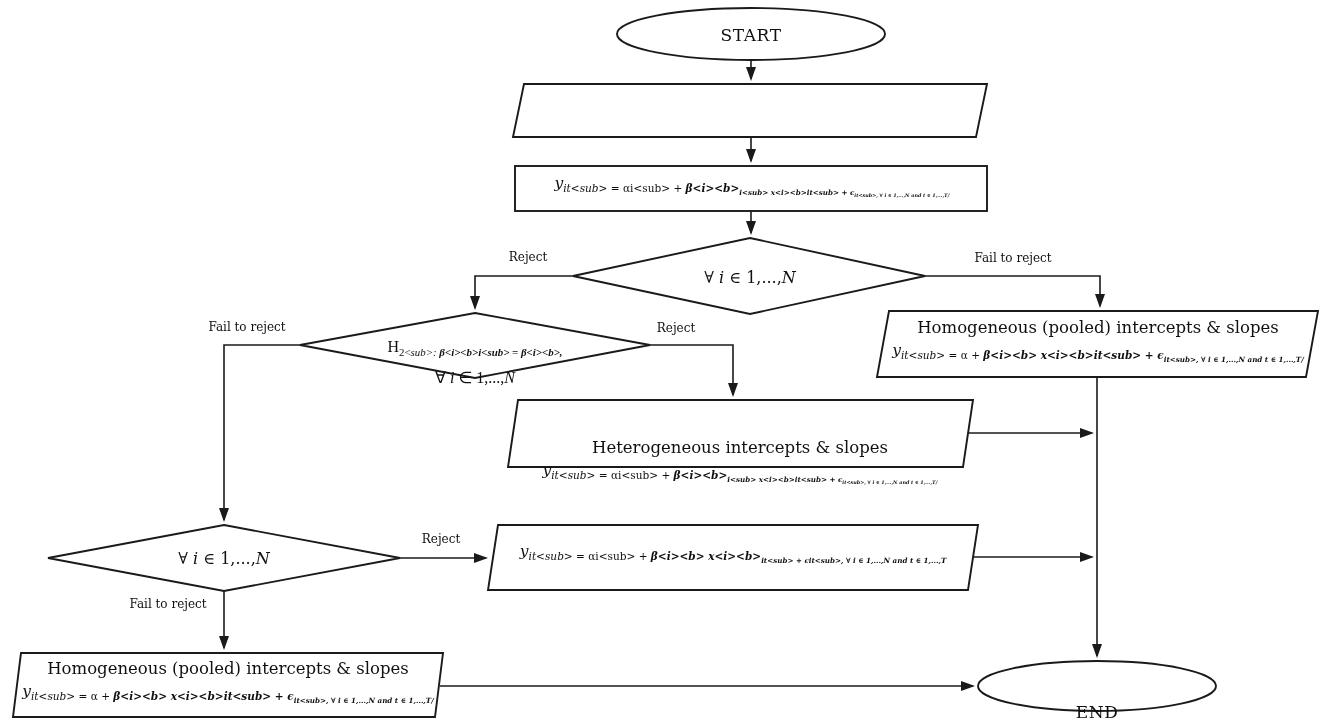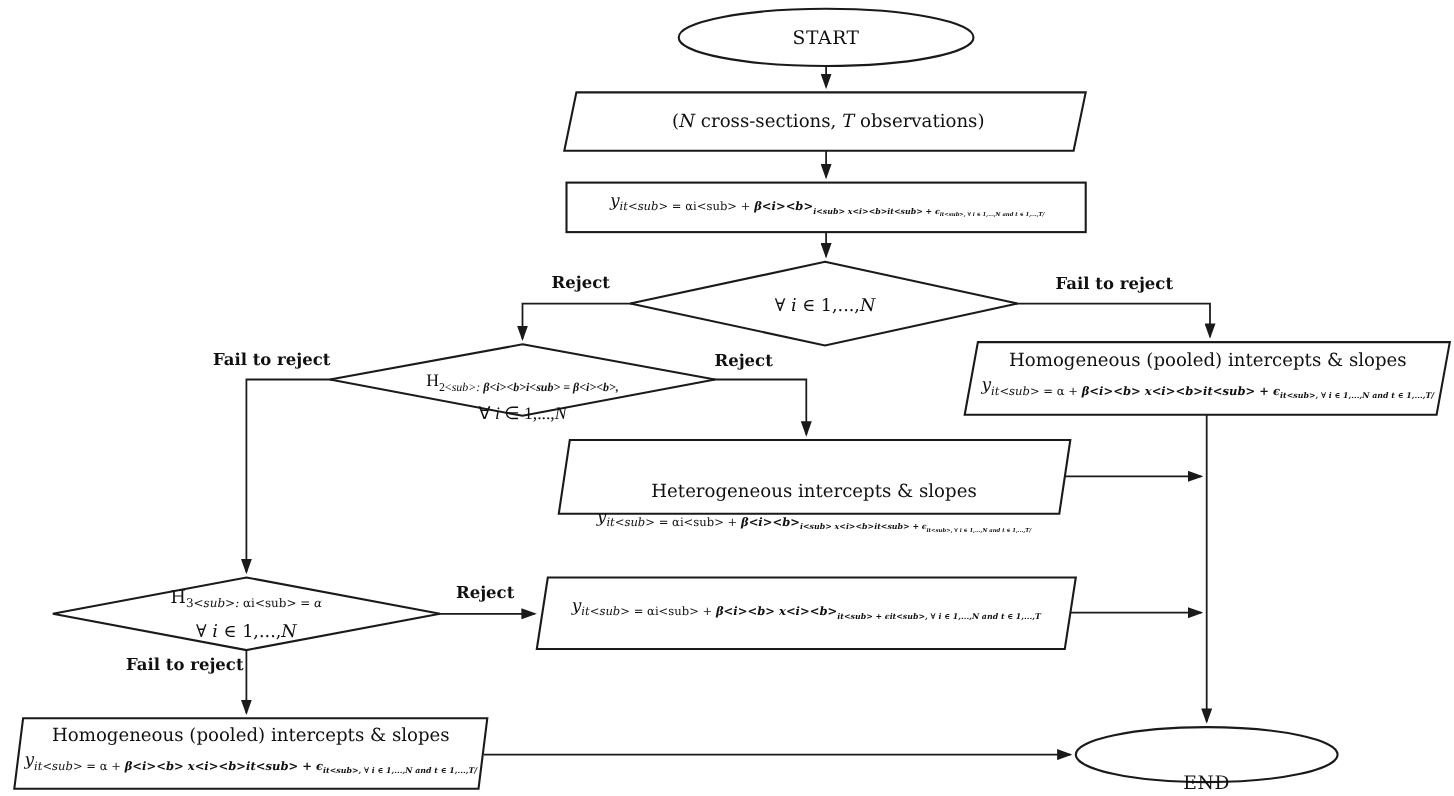--- a/index.html
+++ b/index.html
@@ -7,21 +7,21 @@
     position:relative; width:1322px; height:724px; background:#ffffff;
     font-family:"DejaVu Serif", serif; color:#101010; overflow:hidden;
   }
   svg.layer { position:absolute; left:0; top:0; width:1322px; height:724px; }
   .txt { position:absolute; transform:translate(-50%,-50%); text-align:center; white-space:nowrap; }
   .line { display:block; }
   .node-label { font-size:17px; letter-spacing:0.6px; }
   .title { font-size:16.5px; line-height:22px; }
   .eq { font-size:15.5px; line-height:22px; }
   .dec { font-size:16px; line-height:21px; }
-  .lbl { font-size:15px;font-weight:bold; }
+  .lbl { font-size:12px; }
   sub { font-size:68%; }
   i { font-style:italic; }
   b i, i b { font-weight:bold; }
 </style>
 </head>
 <body>
 
 <div class="stage">
 
   <svg class="layer" viewBox="0 0 1322 724">
@@ -58,21 +58,20 @@
       <polygon points="224,525 400,558 224,591 48,558"></polygon>
       <polygon points="498,525 978,525 968,590 488,590"></polygon>
       <polygon points="21,653 443,653 435,717 13,717"></polygon>
       <ellipse cx="1097" cy="686" rx="119" ry="25"></ellipse>
     </g>
   </svg>
 
   <div class="txt node-label" style="left:751px; top:35px;">START</div>
 
   <div class="txt title" style="left:753px; top:110px;">
-    <span class="line">(<i>N</i> cross-sections, <i>T</i> observations)</span>
   </div>
 
   <div class="txt eq" style="left:752px; top:189px;"><i>y</i><sub><i>it</i>&lt;<i>sub&gt; = </i>α<i><sub></sub></i>i<i>&lt;</i>sub&gt; + <b><i>β&lt;<i>i&gt;&lt;</i>b&gt;<sub><i>i</i>&lt;<i>sub&gt; <b><i>x&lt;</i>i&gt;&lt;<i>b&gt;<sub></sub></i>it<i>&lt;</i>sub&gt; + <i>ϵ</i><sub><i>it</i>&lt;<i>sub&gt;, ∀ </i>i<i> ∈ 1,...,</i>N<i> and </i>t<i> ∈ 1,...,</i>T/</sub></b></i></sub></i></b></sub></div>
 
   <div class="txt dec" style="left:750px; top:277px;">
     <span class="line">∀ <i>i</i> ∈ 1,...,<i>N</i></span>
   </div>
 
   <div class="txt" style="left:1098px; top:344px;">
     <span class="line title">Homogeneous (pooled) intercepts &amp; slopes</span>
@@ -83,21 +82,20 @@
     <span class="line">H<sub>2&lt;<i>sub&gt;: <b><i>β&lt;</i>i&gt;&lt;<i>b&gt;<sub></sub></i>i<i>&lt;</i>sub&gt; = <b><i>β&lt;<i>i&gt;&lt;</i>b&gt;,</i></b></b></i></sub></span>
     <span class="line">∀ <i>i</i> ∈ 1,...,<i>N</i></span>
   </div>
 
   <div class="txt" style="left:740px; top:433px;margin-top:32px;">
     <span class="line title">Heterogeneous intercepts &amp; slopes</span>
     <span class="line eq"><i>y</i><sub><i>it</i>&lt;<i>sub&gt; = </i>α<i><sub></sub></i>i<i>&lt;</i>sub&gt; + <b><i>β&lt;<i>i&gt;&lt;</i>b&gt;<sub><i>i</i>&lt;<i>sub&gt; <b><i>x&lt;</i>i&gt;&lt;<i>b&gt;<sub></sub></i>it<i>&lt;</i>sub&gt; + <i>ϵ</i><sub><i>it</i>&lt;<i>sub&gt;, ∀ </i>i<i> ∈ 1,...,</i>N<i> and </i>t<i> ∈ 1,...,</i>T/</sub></b></i></sub></i></b></sub></span>
   </div>
 
   <div class="txt dec" style="left:224px; top:558px;">
-    <span class="line">H<sub>3&lt;<i>sub&gt;:  </i>α<i><sub></sub></i>i<i>&lt;</i>sub&gt; = <i>α</i></sub></span>
     <span class="line">∀ <i>i</i> ∈ 1,...,<i>N</i></span>
   </div>
 
   <div class="txt" style="left:733px; top:557px;">
     <span class="line eq"><i>y</i><sub><i>it</i>&lt;<i>sub&gt; = </i>α<i><sub></sub></i>i<i>&lt;</i>sub&gt; + <b><i>β&lt;<i>i&gt;&lt;</i>b&gt; <b><i>x&lt;<i>i&gt;&lt;</i>b&gt;<sub><i>it</i>&lt;<i>sub&gt; + </i>ϵ<i><sub></sub></i>it<i>&lt;</i>sub&gt;, ∀ <i>i</i> ∈ 1,...,<i>N</i> and <i>t</i> ∈ 1,...,<i>T</i></sub></i></b></i></b></sub></span>
   </div>
 
   <div class="txt" style="left:228px; top:685px;">
     <span class="line title">Homogeneous (pooled) intercepts &amp; slopes</span>
     <span class="line eq"><i>y</i><sub><i>it</i>&lt;<i>sub&gt; = </i>α<i> + <b><i>β&lt;</i>i&gt;&lt;<i>b&gt; <b><i>x&lt;</i>i&gt;&lt;<i>b&gt;<sub></sub></i>it<i>&lt;</i>sub&gt; + <i>ϵ</i><sub><i>it</i>&lt;<i>sub&gt;, ∀ </i>i<i> ∈ 1,...,</i>N<i> and </i>t<i> ∈ 1,...,</i>T/</sub></b></i></b></i></sub></span>

